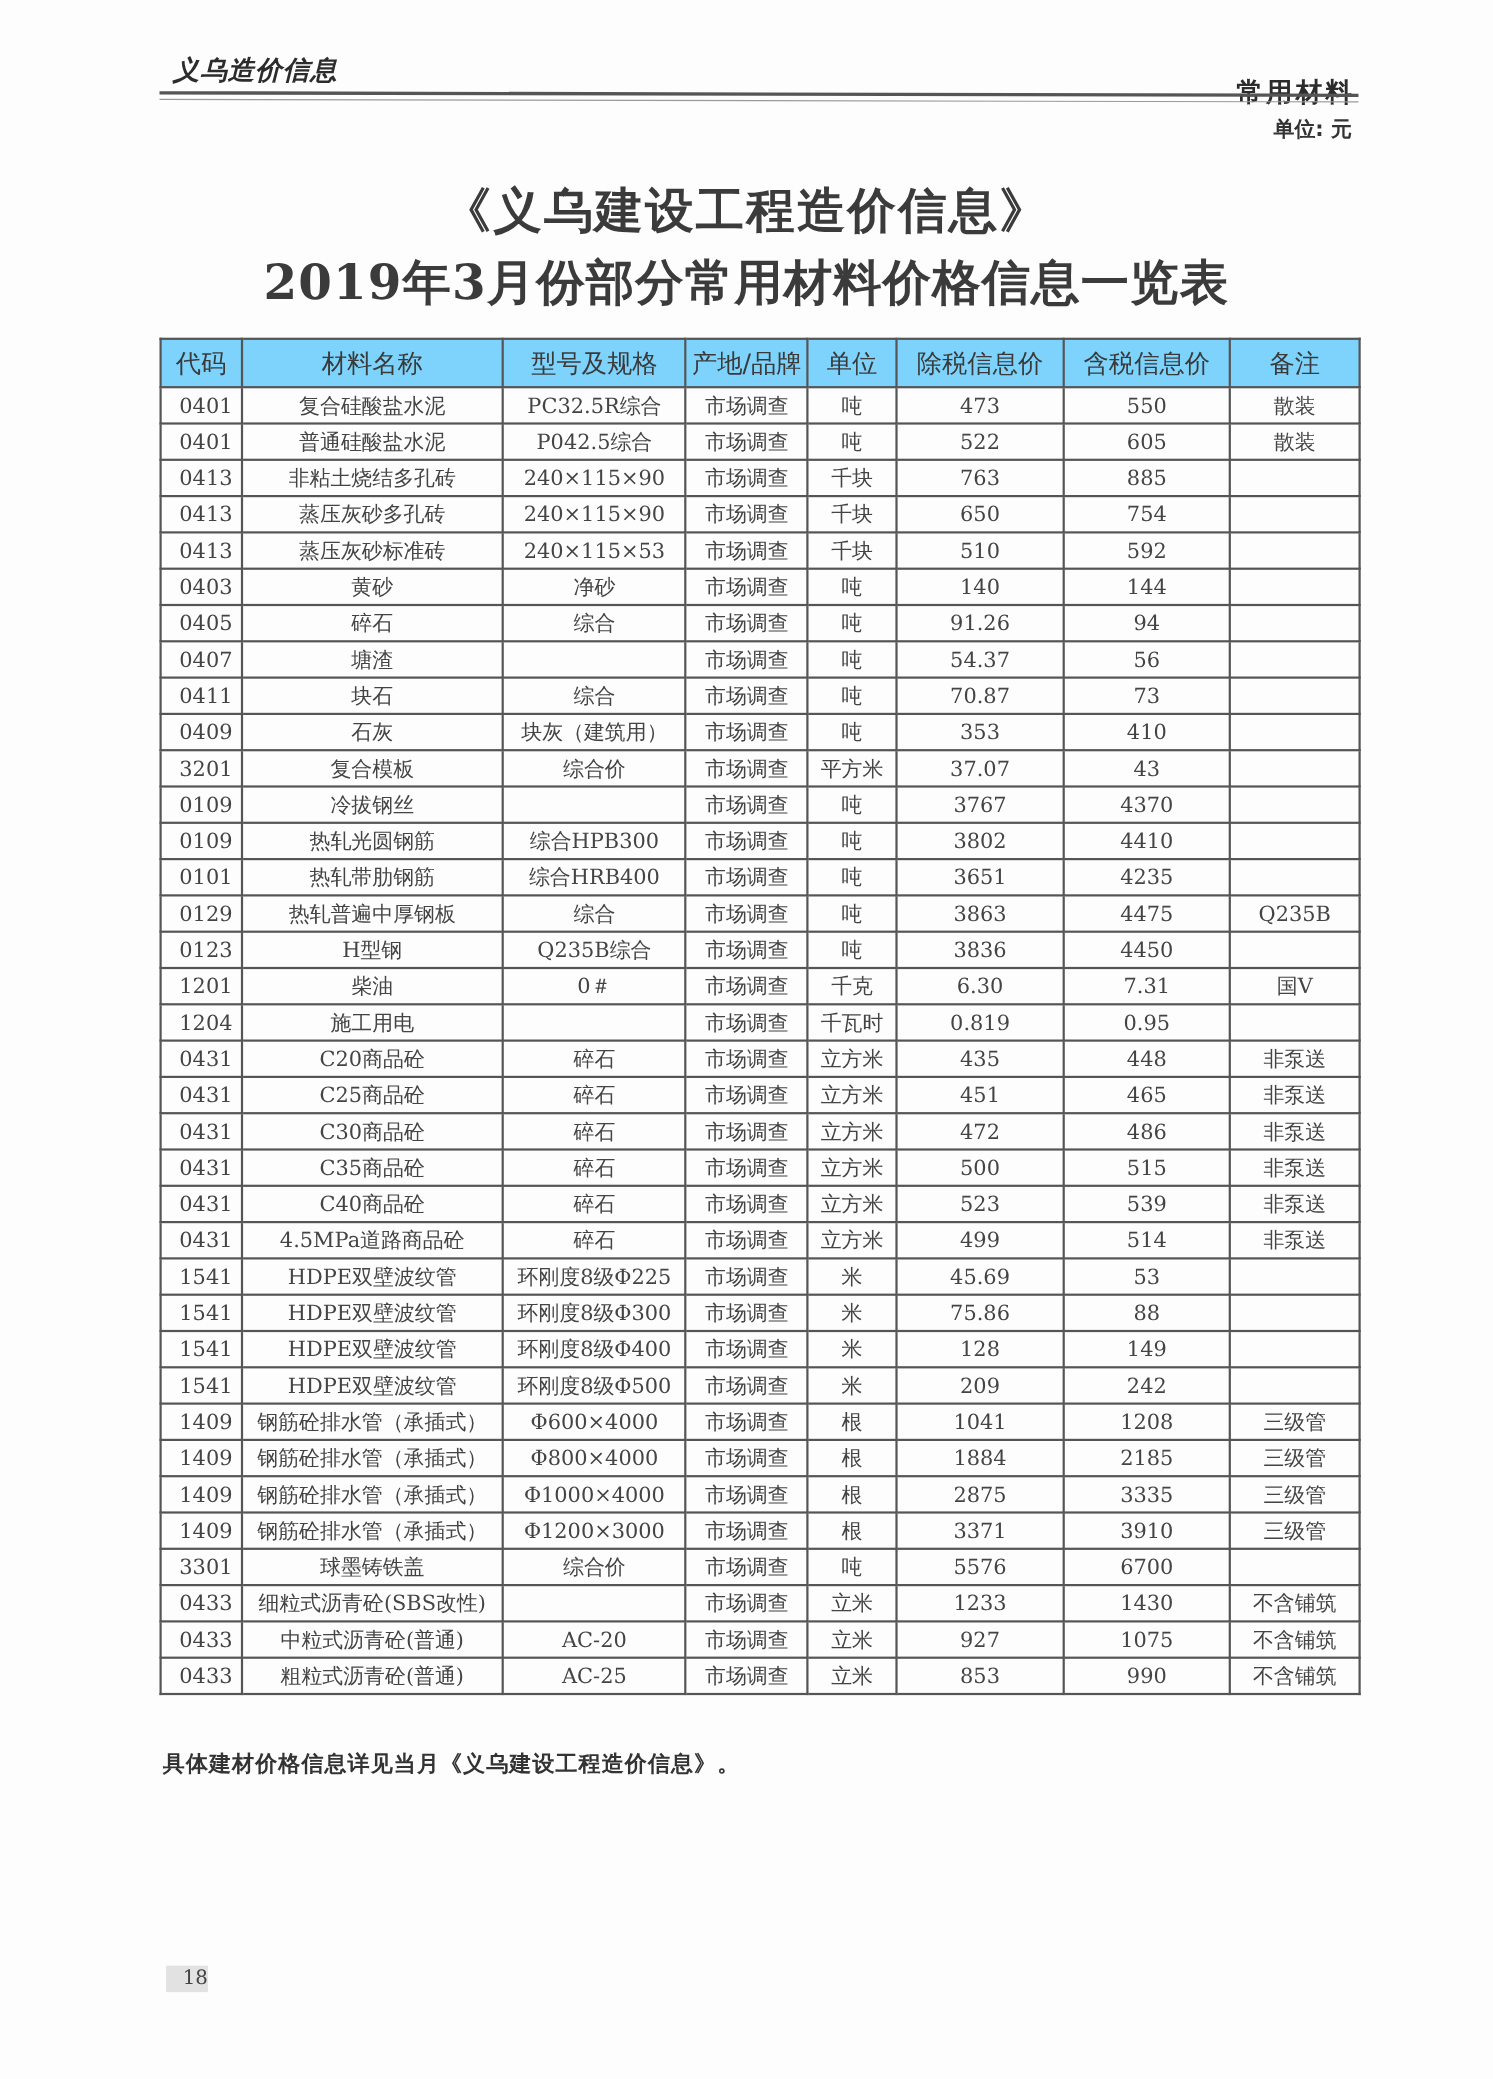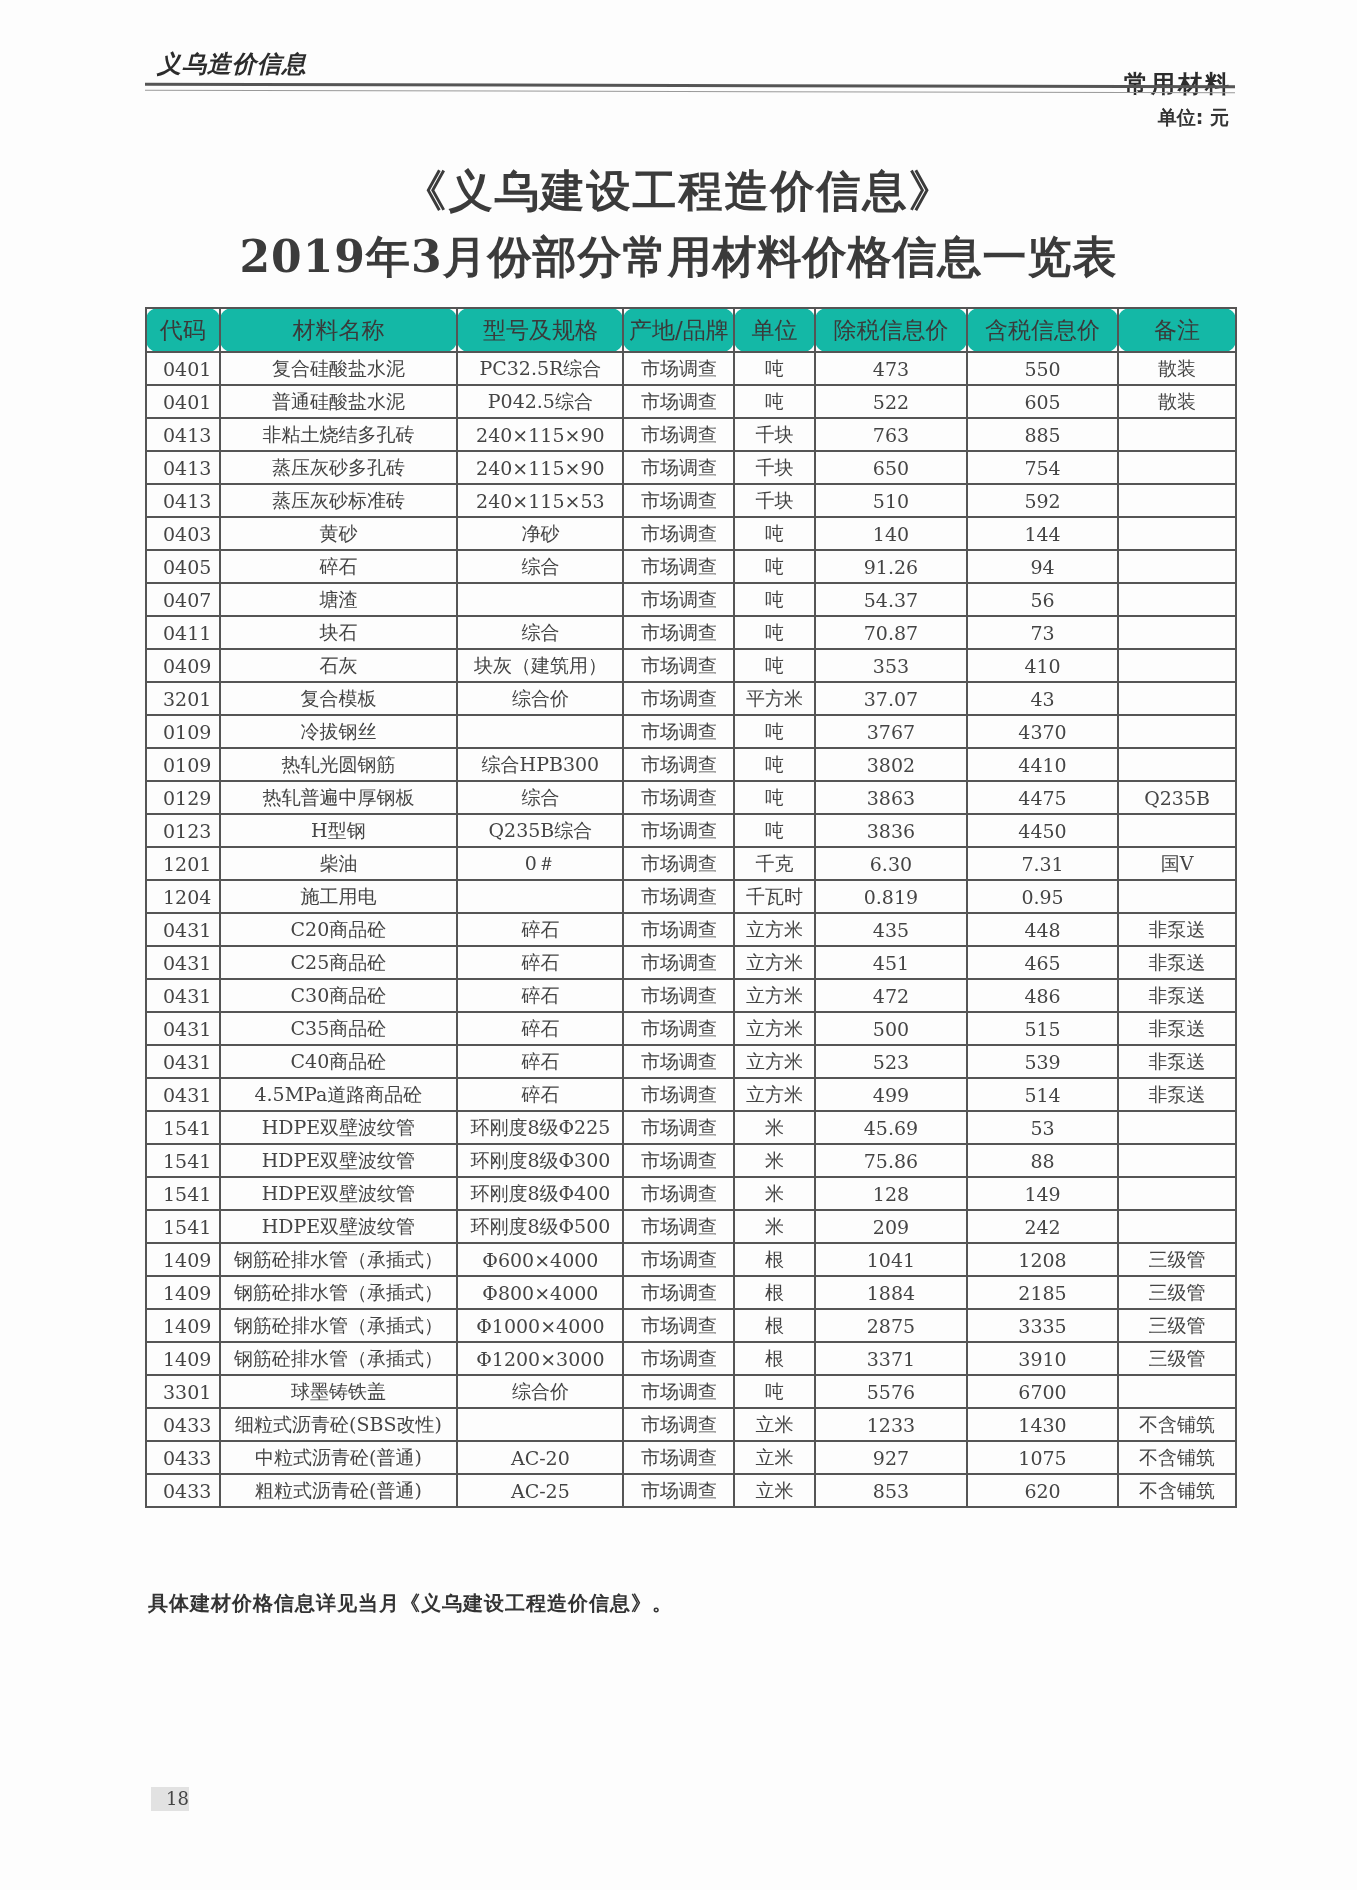--- a/index.html
+++ b/index.html
@@ -30,22 +30,22 @@
   .title1 { top: 162px; font-size: 44px; letter-spacing: 2px; padding-right: 10px; }
   .title2 { top: 228px; font-size: 44px; letter-spacing: 1px; padding-right: 20px; }
   table.prices {
     position: absolute; left: 145px; top: 307px; width: 1092px; border-collapse: collapse;
     font-size: 19px; color: #444;
   }
   table.prices th, table.prices td {
     border: 2px solid #555; text-align: center; padding: 0; height: 31px; white-space: nowrap;
   }
   table.prices th {
-    background: #14b8a6; font-family: "DejaVu Sans", sans-serif; font-weight: normal;
-    font-size: 23px; color: #3a3a3a; height: 42px; border-radius: 12px;
+    background: #7dd3fc; font-family: "DejaVu Sans", sans-serif; font-weight: normal;
+    font-size: 23px; color: #3a3a3a; height: 42px;
   }
   table.prices td.code { text-align: left; padding-left: 16px; }
   .footnote {
     position: absolute; left: 148px; top: 1590px; font-family: "DejaVu Sans", sans-serif;
     font-weight: bold; font-size: 20px; letter-spacing: 1px; color: #333;
   }
   .page-num {
     position: absolute; left: 151px; top: 1787px; width: 38px; height: 24px; background: #e2e2e2;
     text-align: right; font-size: 18px; line-height: 24px; color: #444;
   }
@@ -209,20 +209,30 @@
         <td class="code">0109</td>
         <td>热轧光圆钢筋</td>
         <td>综合HPB300</td>
         <td>市场调查</td>
         <td>吨</td>
         <td>3802</td>
         <td>4410</td>
         <td></td>
       </tr>
       <tr>
+        <td class="code">0101</td>
+        <td>热轧带肋钢筋</td>
+        <td>综合HRB400</td>
+        <td>市场调查</td>
+        <td>吨</td>
+        <td>3651</td>
+        <td>4235</td>
+        <td></td>
+      </tr>
+      <tr>
         <td class="code">0129</td>
         <td>热轧普遍中厚钢板</td>
         <td>综合</td>
         <td>市场调查</td>
         <td>吨</td>
         <td>3863</td>
         <td>4475</td>
         <td>Q235B</td>
       </tr>
       <tr>
@@ -425,20 +435,20 @@
         <td>1075</td>
         <td>不含铺筑</td>
       </tr>
       <tr>
         <td class="code">0433</td>
         <td>粗粒式沥青砼(普通)</td>
         <td>AC-25</td>
         <td>市场调查</td>
         <td>立米</td>
         <td>853</td>
-        <td>620</td>
+        <td>990</td>
         <td>不含铺筑</td>
       </tr>
     </tbody>
 </table>
 
 <div class="footnote">具体建材价格信息详见当月《义乌建设工程造价信息》。</div>
 <div class="page-num">18</div>
 
 </body></html>

